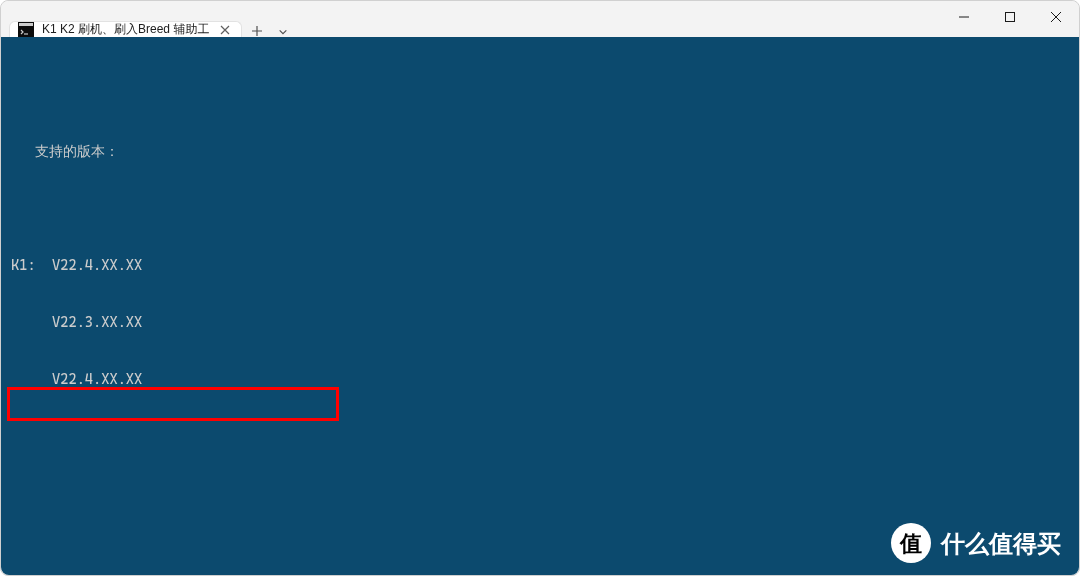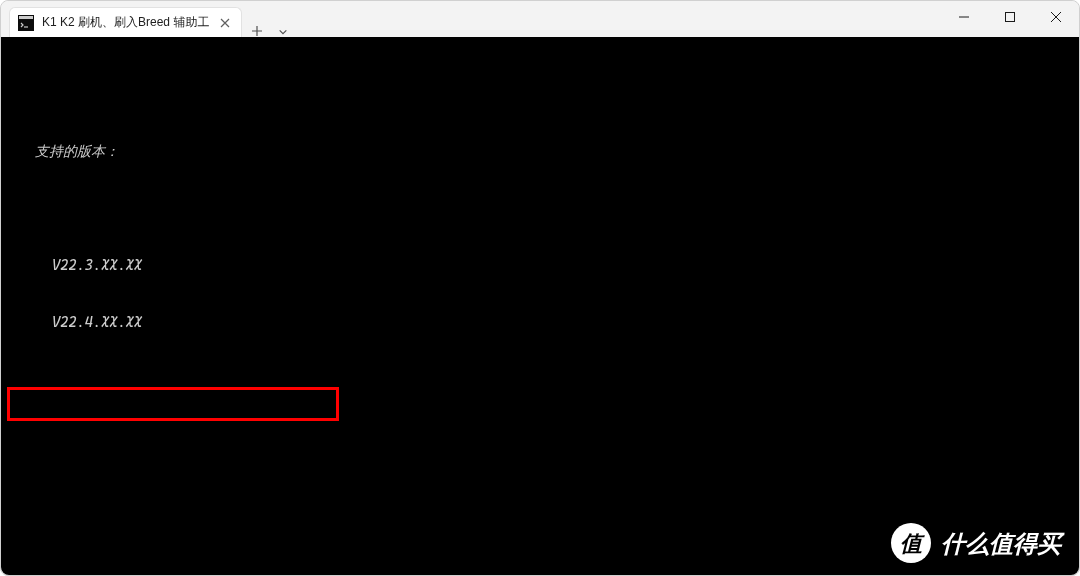--- a/index.html
+++ b/index.html
@@ -1,30 +1,30 @@
 <!DOCTYPE html>
 <html><head>
   <meta charset="utf-8">
   <style>
     * { margin: 0; padding: 0; box-sizing: border-box; }
     html, body { width: 1080px; height: 576px; overflow: hidden; font-family: "Segoe UI", sans-serif; }
     .window { width: 1080px; height: 576px; background: #f3f3f3; border: 1px solid #d0d0d0; border-radius: 8px; display: flex; flex-direction: column; }
     .titlebar { height: 36px; display: flex; align-items: stretch; background: #f3f3f3; border-top-left-radius: 8px; border-top-right-radius: 8px; }
     .tabs-zone { display: flex; align-items: flex-end; padding-left: 8px; flex: 0 0 auto; }
-    .tab { height: 30px; margin-top: 6px; background: #ffffff; border: 1px solid #e2e2e2; border-bottom: none; border-top-left-radius: 6px; border-top-right-radius: 6px; display: flex; align-items: center; padding: 0 8px 0 8px; gap: 8px; min-width: 230px; max-width: 250px; }
+    .tab { height: 16px; margin-top: 6px; background: #ffffff; border: 1px solid #e2e2e2; border-bottom: none; border-top-left-radius: 6px; border-top-right-radius: 6px; display: flex; align-items: center; padding: 0 8px 0 8px; gap: 8px; min-width: 230px; max-width: 250px; }
     .tab-icon { width: 16px; height: 16px; display: inline-flex; align-items: center; justify-content: center; }
     .tab-icon svg { width: 16px; height: 16px; }
     .tab-title { font-size: 12px; color: #202020; white-space: nowrap; overflow: hidden; text-overflow: ellipsis; flex: 1; }
     .tab-close { width: 16px; height: 16px; display: inline-flex; align-items: center; justify-content: center; color: #606060; font-size: 12px; border-radius: 3px; }
     .newtab { width: 30px; display: flex; align-items: center; justify-content: center; color: #505050; font-size: 16px; }
     .title-spacer { flex: 1; }
     .win-controls { display: flex; }
     .win-btn { width: 46px; height: 32px; display: flex; align-items: center; justify-content: center; color: #1a1a1a; }
     .win-btn svg { width: 10px; height: 10px; stroke: currentColor; }
-    .terminal { flex: 1; background: #000000; color: #cccccc; font-family: "Cascadia Mono", Consolas, "Courier New", monospace; font-size: 14px; line-height: 19px; padding: 10px 0 0 10px; white-space: pre; position: relative; border-bottom-left-radius: 8px; border-bottom-right-radius: 8px; overflow: hidden; font-style: italic; }
+    .terminal { flex: 1; background: #0c4a6e; color: #cccccc; font-family: "Cascadia Mono", Consolas, "Courier New", monospace; font-size: 14px; line-height: 19px; padding: 10px 0 0 10px; white-space: pre; position: relative; border-bottom-left-radius: 8px; border-bottom-right-radius: 8px; overflow: hidden; }
     .line { white-space: pre; }
     .indent-block { padding-left: 24px; }
     .highlight-box { position: absolute; border: 3px solid #ff0000; pointer-events: none; }
     .watermark { position: absolute; right: 18px; bottom: 12px; display: flex; align-items: center; gap: 10px; color: #ffffff; font-family: "Microsoft YaHei","PingFang SC",sans-serif; font-size: 24px; font-weight: 700; }
     .wm-badge { width: 40px; height: 40px; border-radius: 50%; background: #ffffff; color: #000000; display: flex; align-items: center; justify-content: center; font-size: 22px; font-weight: 900; }
   </style>
 </head>
 <body>
 
 <div class="window">
@@ -75,20 +75,21 @@
             <path d="M0 0 L10 10 M10 0 L0 10" stroke-width="1"></path>
           </svg>
       </div>
     </div>
   </div>
 
   <div class="terminal">
     <div class="line">&nbsp;</div>
     <div class="line indent-block">支持的版本：</div>
     <div class="line">&nbsp;</div>
+    <div class="line">K1:  V22.4.XX.XX</div>
     <div class="line">     <span>V22.3.XX.XX</span></div>
     <div class="line">     <span>V22.4.XX.XX</span></div>
     
     
     
     
     
     
     
     

